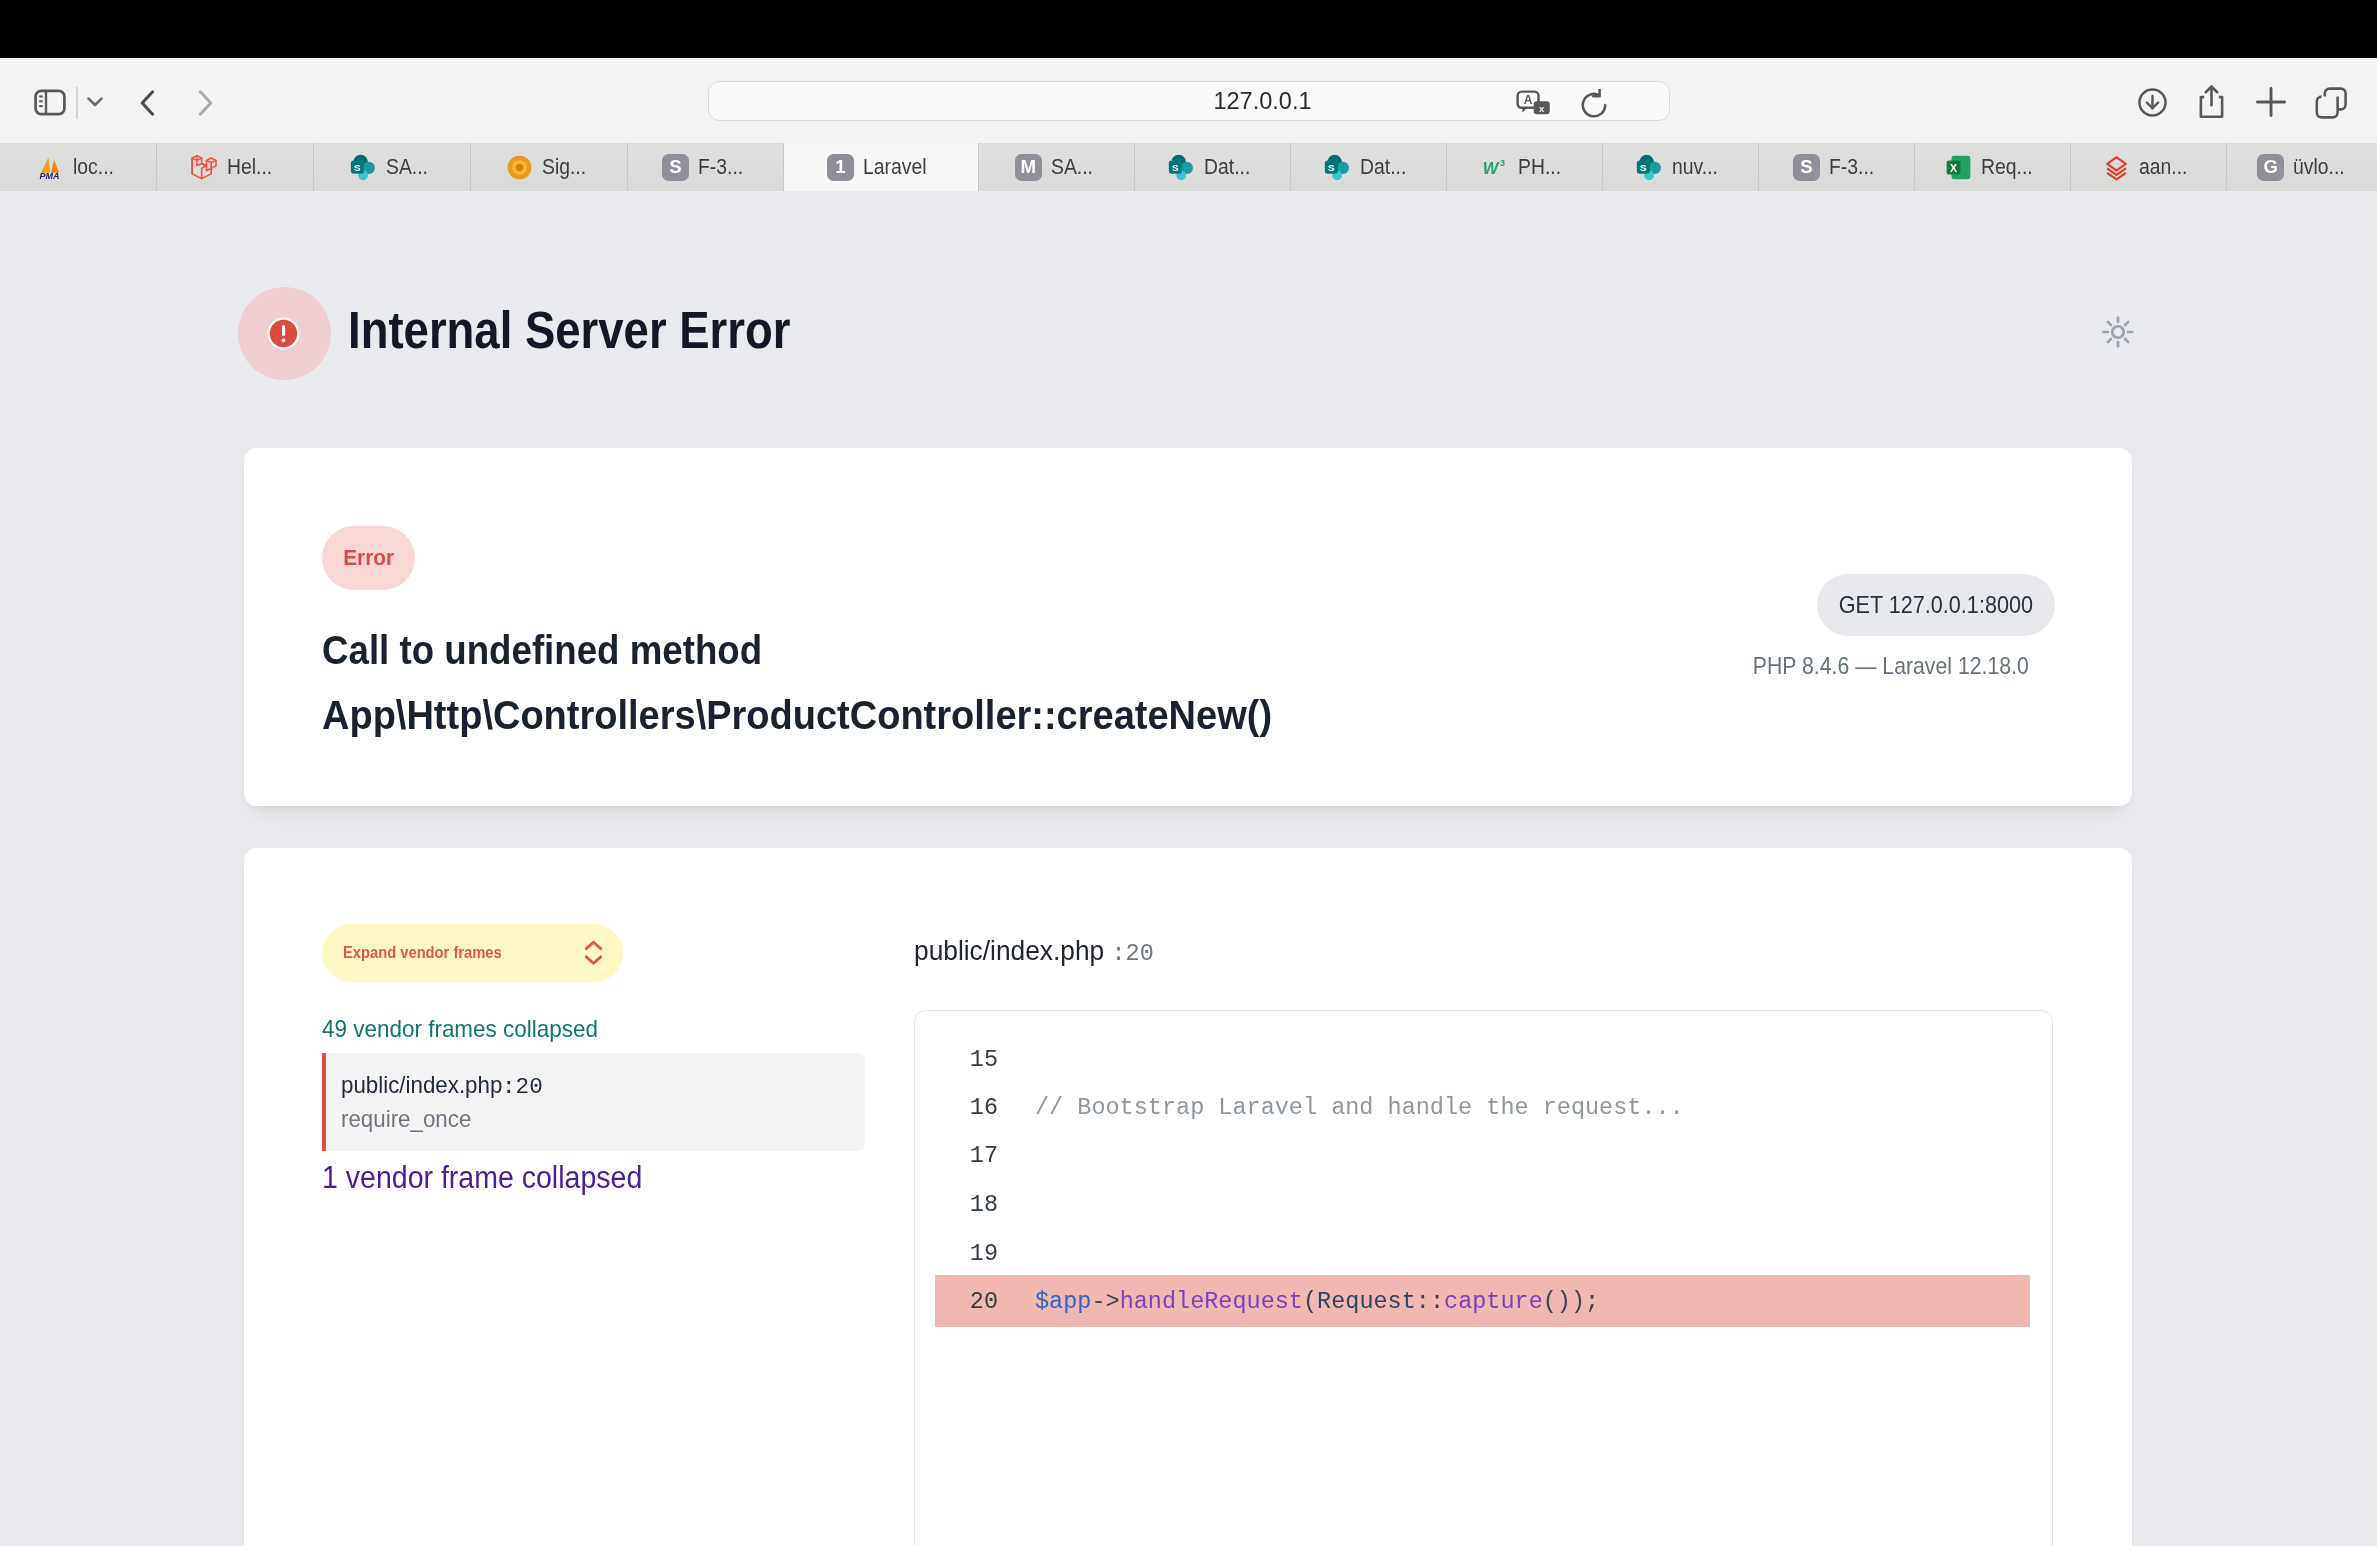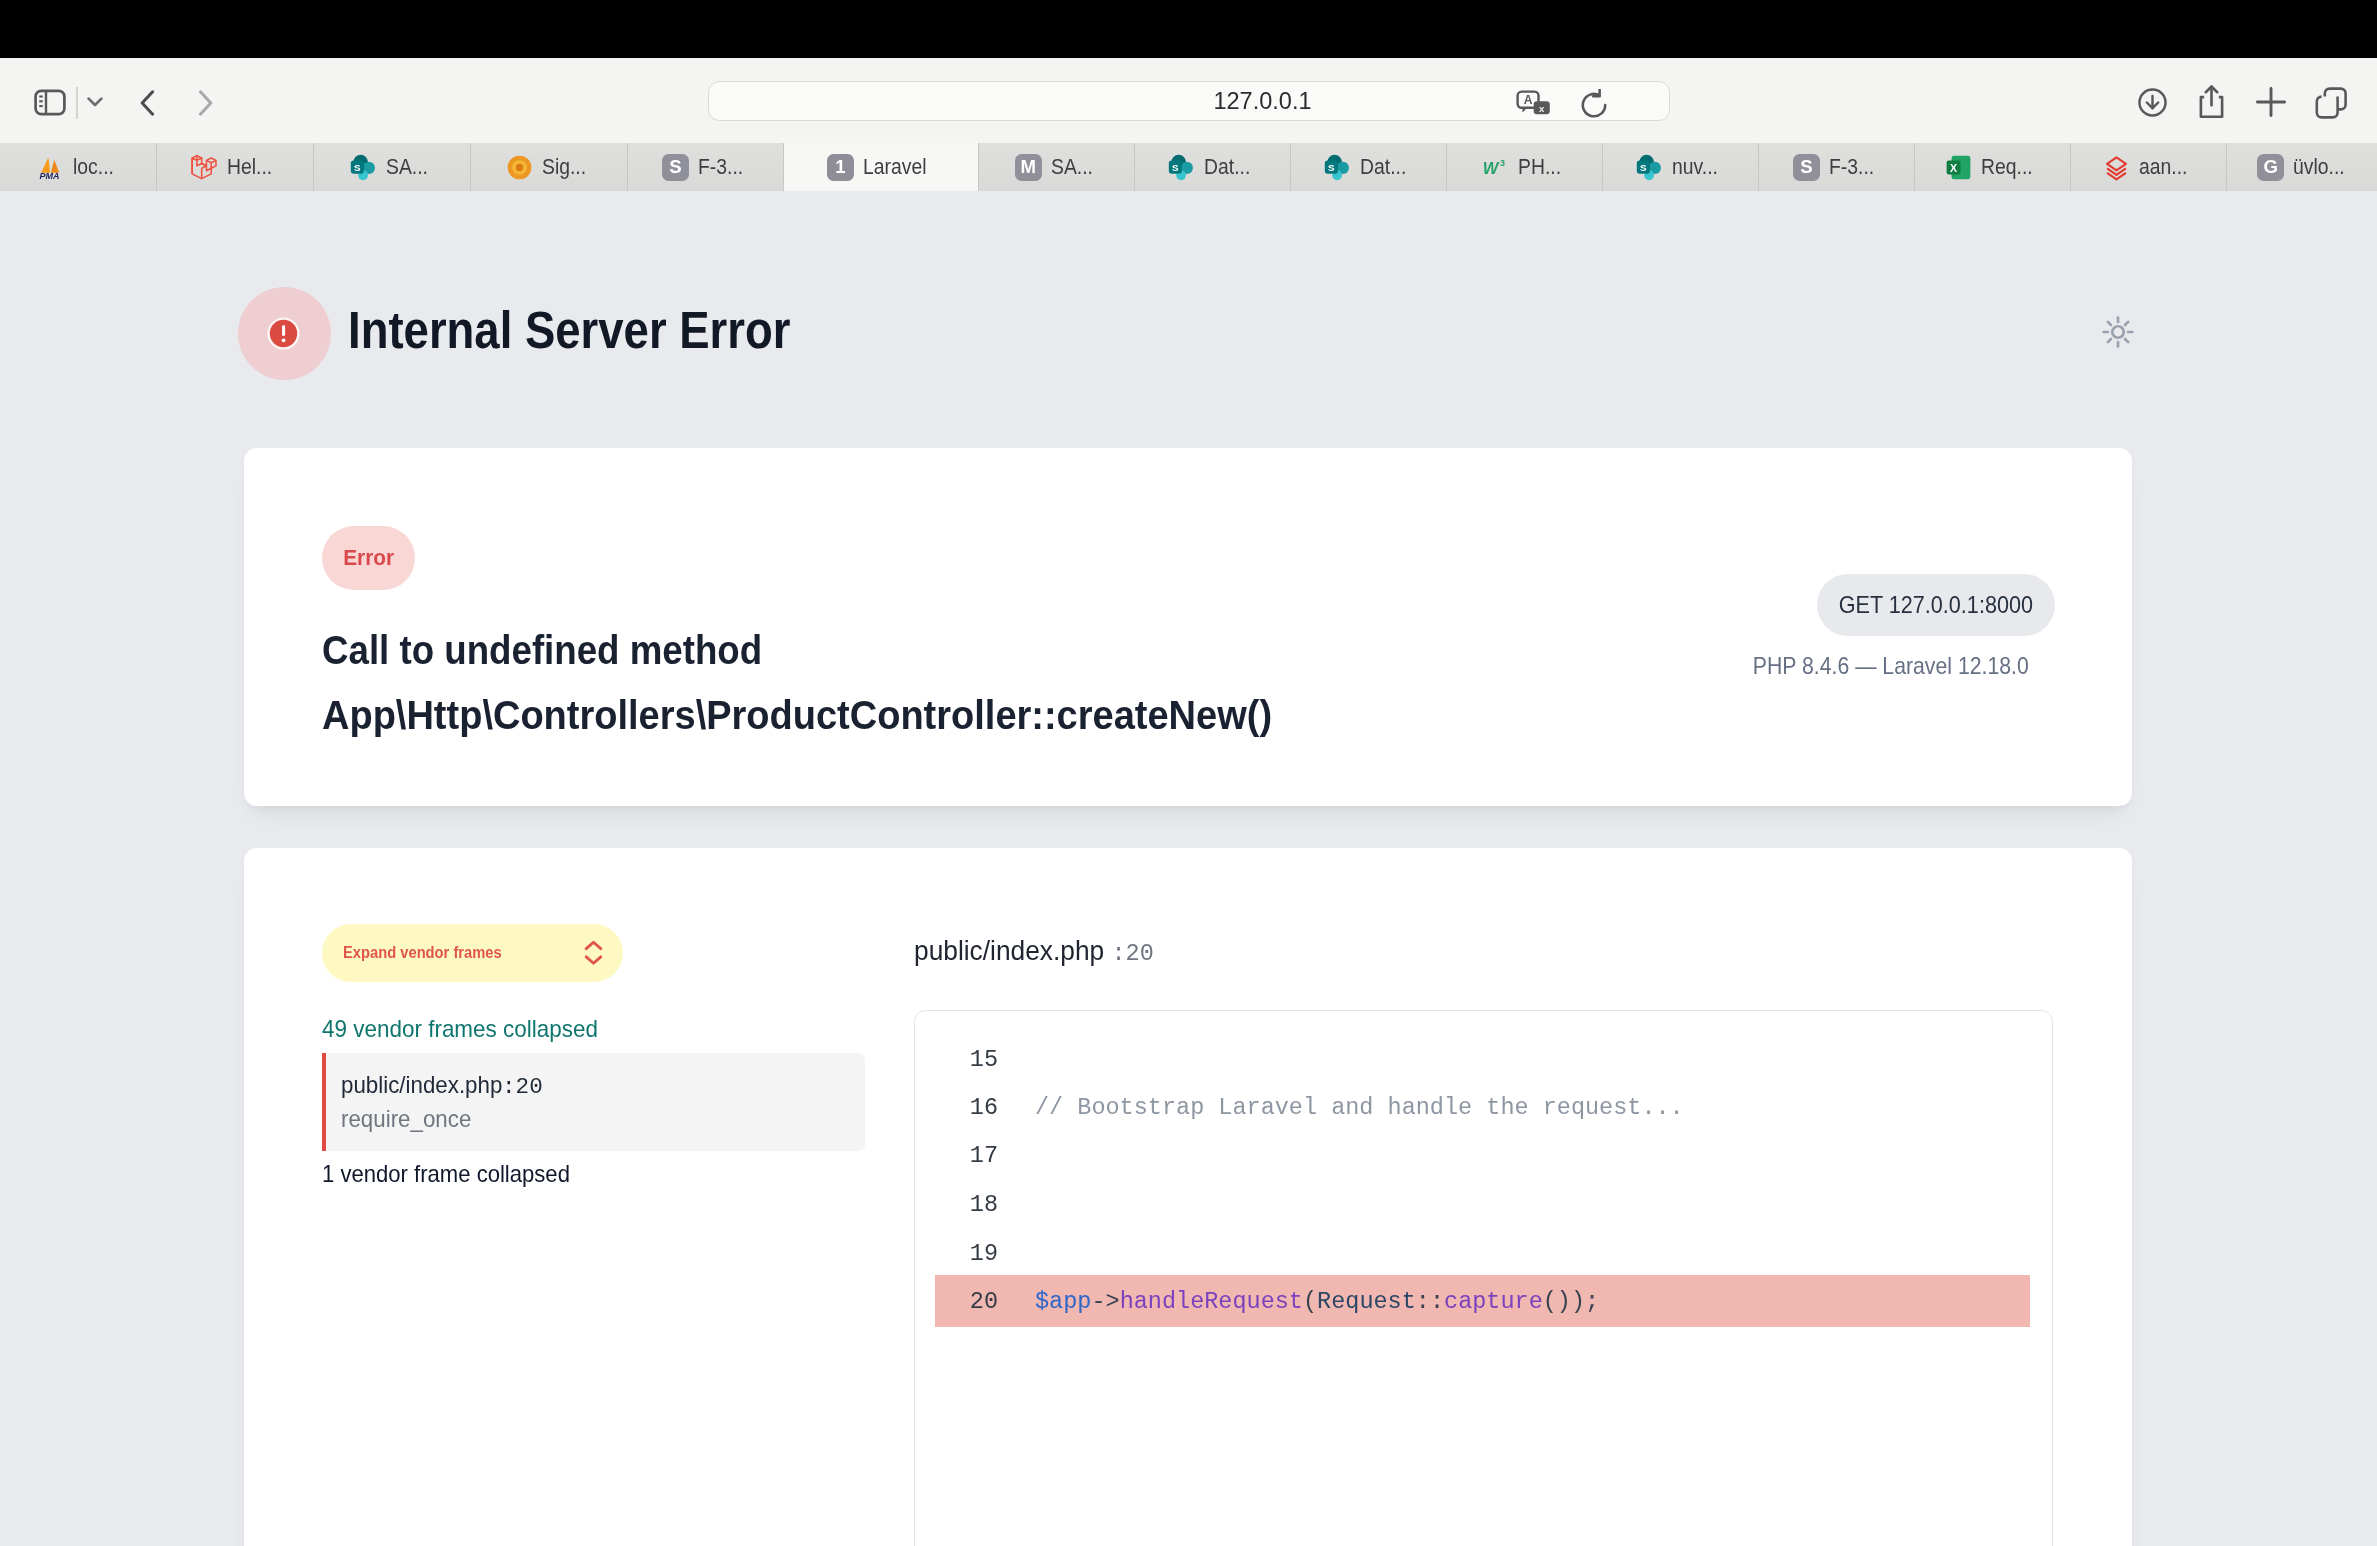--- a/index.html
+++ b/index.html
@@ -39,21 +39,21 @@
 #cardtitle { position:absolute; left:78px; top:170px; font-size:40px; font-weight:bold; color:#1a2130; line-height:65px; letter-spacing:0; }
 
 #expand { position:absolute; left:78px; top:76px; width:301px; height:58px; background:#fef9c3; border-radius:29px; color:#e0564e; font-size:16px; font-weight:bold; white-space:nowrap; }
 #expand .sxl { position:absolute; left:21px; top:0; line-height:58px; }
 #expand svg { position:absolute; right:19.4px; top:15.4px; }
 #vf49 { position:absolute; left:78px; top:167px; font-size:24px; color:#0f766e; }
 #framebox { position:absolute; left:78px; top:205px; width:543px; height:98px; background:#f4f4f5; border-left:4px solid #e04b44; border-radius:0 6.5px 6.5px 0; }
 #framebox .l1 { position:absolute; left:14.6px; top:18px; font-size:24px; color:#1f2937; }
 #framebox .l1 .mono { font-family:"Liberation Mono", monospace; font-size:22.6px; }
 #framebox .l2 { position:absolute; left:14.6px; top:52px; font-size:24px; color:#6f7680; }
-#vf1 { position:absolute; left:78px; top:312px; font-size:24px; color:#0f172a; }
+#vf1 { position:absolute; left:78px; top:312px; font-size:31px; color:#4c1d95; }
 
 #codehead { position:absolute; left:670px; top:87px; font-size:28px; color:#1f2430; }
 #codehead .mono { font-family:"Liberation Mono", monospace; font-size:23.5px; color:#6f7680; }
 #codebox { position:absolute; left:670px; top:162px; width:1139px; height:792px; border:1.6px solid #e4e4e7; border-radius:11.3px; background:#fff; }
 .cl { position:absolute; left:0; right:0; height:49px; font-family:"Liberation Mono", monospace; font-size:23.5px; line-height:49px; }
 .cl .num { position:absolute; left:0; width:83px; text-align:right; color:#353c45; }
 .cl .txt { position:absolute; left:120px; white-space:pre; color:#3a4553; }
 #hl20 { position:absolute; left:20px; top:264px; width:1095px; height:52px; background:#f1b7b1; }
 .sxl { display:inline-block; transform:scaleX(var(--sx)); transform-origin:0 50%; }
 .sxc { display:inline-block; transform:scaleX(var(--sx)); transform-origin:center; }

